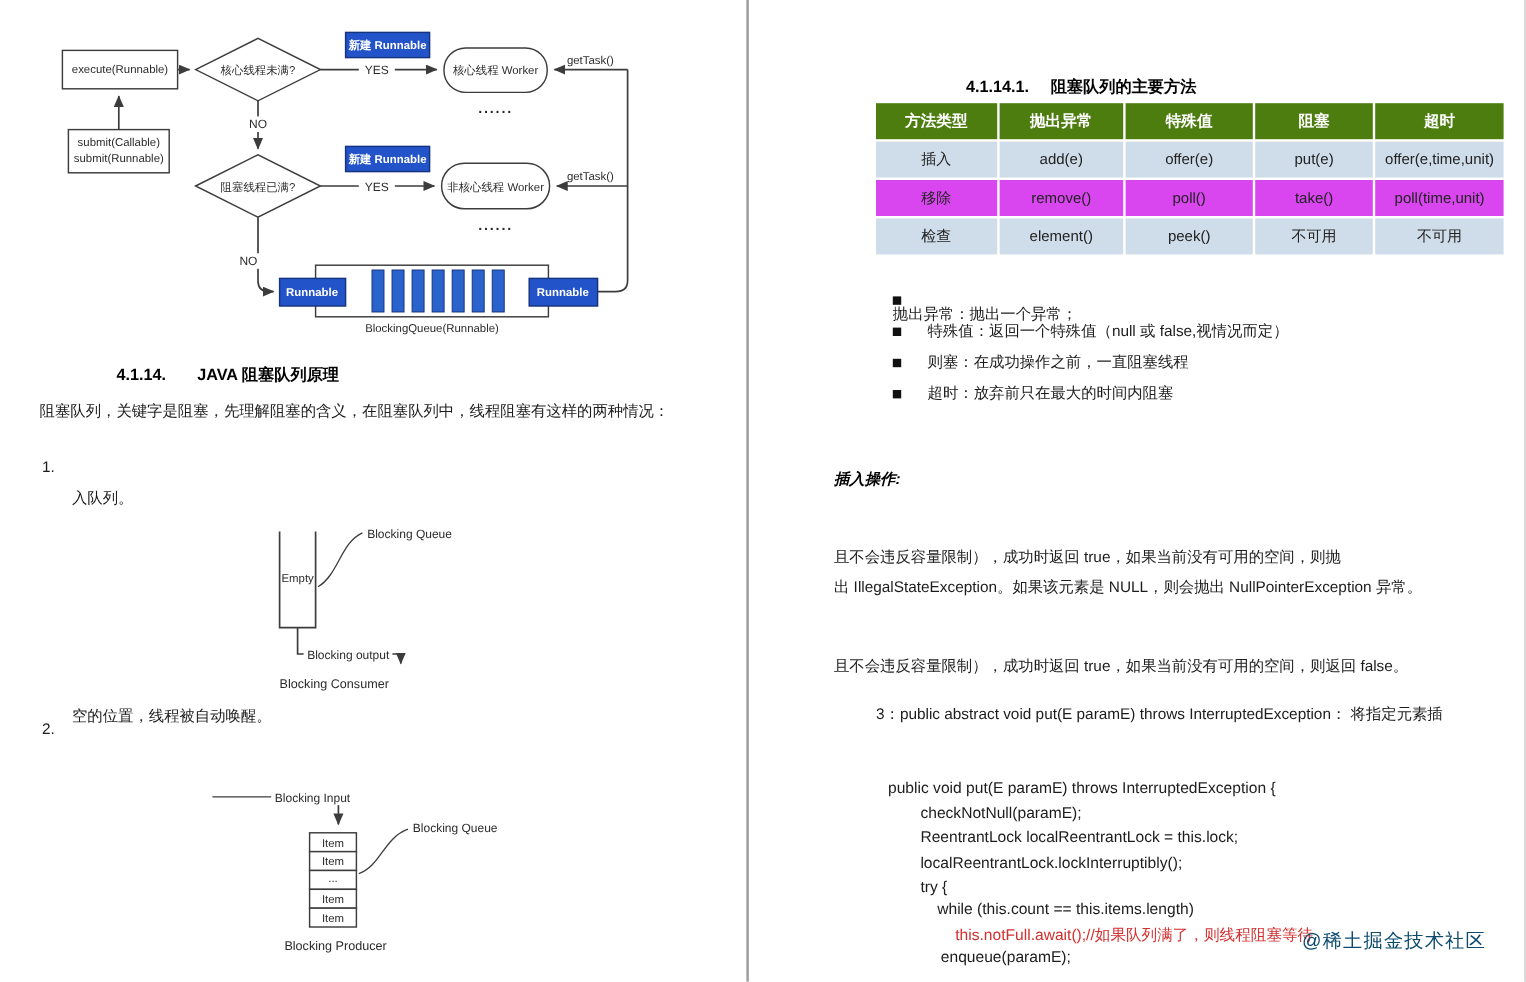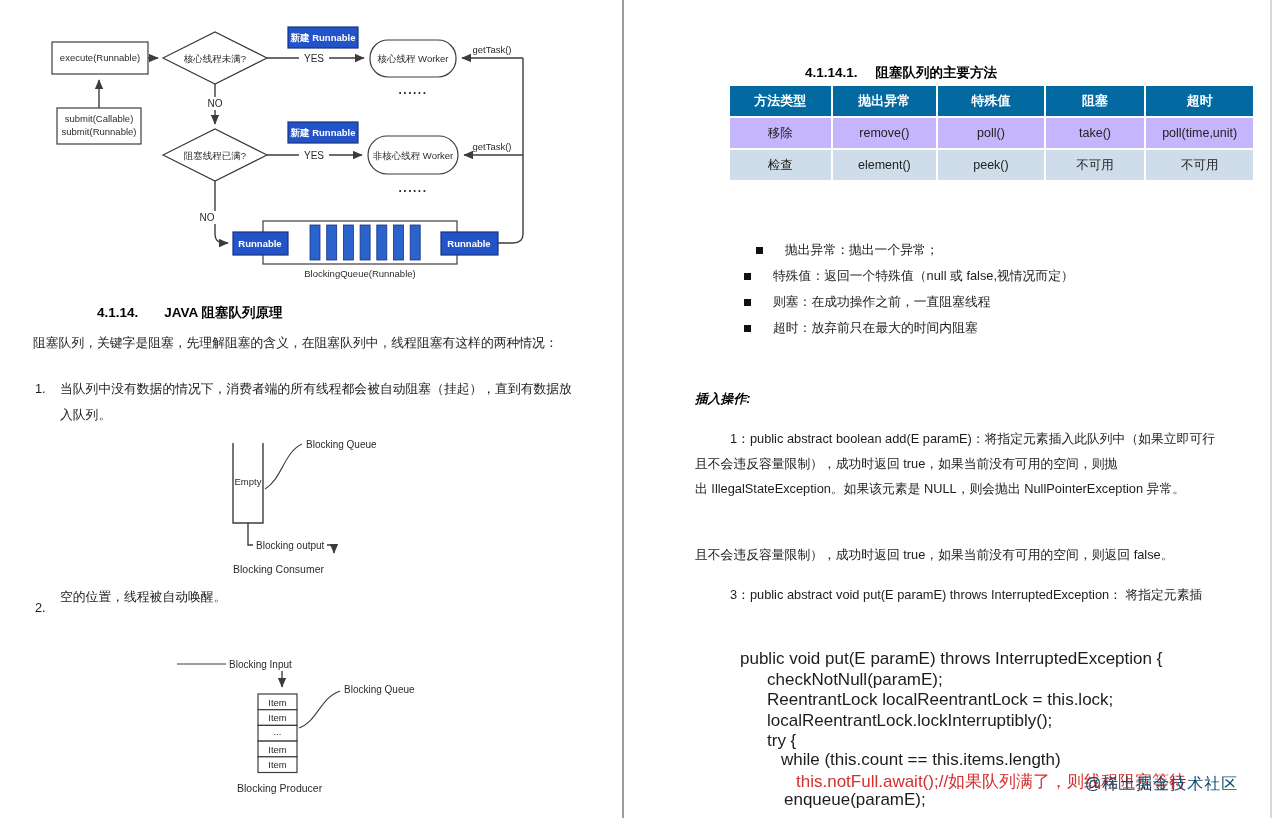--- a/index.html
+++ b/index.html
@@ -33,33 +33,33 @@
   .lbl{font-size:10px;}
   .sml{font-size:9.5px;}
   .dots{font-size:12px;font-weight:bold;letter-spacing:1.5px;}
   .capt{font-size:10.5px;}
   .mask{fill:#ffffff;}
 
   
   table.bq{position:absolute;border-collapse:separate;border-spacing:2px;table-layout:fixed;}
   table.bq td,table.bq th{text-align:center;vertical-align:middle;font-weight:normal;
     height:30px;font-size:12.5px;color:#222;padding:0 2px;overflow:hidden;}
-  table.bq th{background:#0369a1;color:#ffffff;font-weight:bold;font-size:13px;}
+  table.bq th{background:#4d7c0f;color:#ffffff;font-weight:bold;font-size:13px;}
   tr.row-a td{background:#cfdce9;}
-  tr.row-b td{background:#c4b5fd;}
+  tr.row-b td{background:#d946ef;}
 
   
   .bullet-row{position:absolute;display:flex;align-items:flex-start;}
   .bullet-sq{width:7px;height:7px;background:#111;margin-top:5px;margin-right:22px;flex:0 0 auto;}
   .bullet-txt{font-size:12.8px;white-space:nowrap;}
 
   .ins-head{position:absolute;font-size:12.8px;font-weight:bold;font-style:italic;color:#000;}
 
   
-  .code-line{position:absolute;white-space:nowrap;font-size:17px;color:#1c1c1c;}
+  .code-line{position:absolute;white-space:nowrap;font-size:13px;color:#1c1c1c;}
   .code-red{color:#d32f2f;}
 
   .watermark{position:absolute;font-size:16px;color:#0c4a6e;white-space:nowrap;letter-spacing:1px;text-align:center;}
 </style>
 </head>
 <body>
 
 <div class="abs" style="left:0;top:0;width:622px;height:818px;">
 
   <svg style="top:0;" width="622" height="300" viewBox="0 0 622 300">
@@ -137,21 +137,20 @@
     <text class="sml" x="360" y="277" text-anchor="middle">BlockingQueue(Runnable)</text>
   </svg>
 
   <div class="abs h-left nowrap" style="left:97px;top:304px;">
     <span class="num">4.1.14.</span><span>JAVA 阻塞队列原理</span>
   </div>
 
   <div class="tline" style="left:33px;top:335px;">阻塞队列，关键字是阻塞，先理解阻塞的含义，在阻塞队列中，线程阻塞有这样的两种情况：</div>
 
   <div class="listnum" style="left:35px;top:381px;">1.</div>
-  <div class="tline" style="left:60px;top:381px;">当队列中没有数据的情况下，消费者端的所有线程都会被自动阻塞（挂起），直到有数据放</div>
   <div class="tline" style="left:60px;top:407px;">入队列。</div>
 
   <svg style="top:430px;" width="622" height="155" viewBox="0 430 622 155">
     <defs>
       <marker id="arrC" markerWidth="9" markerHeight="9" refX="3" refY="6.5" orient="0">
         <path d="M0,0 L6,0 L3,7 z" fill="#3c3c3c"></path>
       </marker>
     </defs>
     <path class="wire" d="M233,443 L233,523 L263,523 L263,443"></path>
     <text class="sml" x="248" y="485" text-anchor="middle">Empty</text>
@@ -211,57 +210,63 @@
         <col style="width:105px">
     </colgroup>
     <tbody>
         <tr>
       <th>方法类型</th>
       <th>抛出异常</th>
       <th>特殊值</th>
       <th>阻塞</th>
       <th>超时</th>
     </tr>
+    <tr class="row-a">
+      <td>插入</td>
+      <td>add(e)</td>
+      <td>offer(e)</td>
+      <td>put(e)</td>
+      <td>offer(e,time,unit)</td>
+    </tr>
     <tr class="row-b">
       <td>移除</td>
       <td>remove()</td>
       <td>poll()</td>
       <td>take()</td>
       <td>poll(time,unit)</td>
     </tr>
     <tr class="row-a">
       <td>检查</td>
       <td>element()</td>
       <td>peek()</td>
       <td>不可用</td>
       <td>不可用</td>
     </tr>
   </tbody>
     </table>
 
-  <div class="bullet-row" style="left:130px;top:242px;">
+  <div class="bullet-row" style="left:118px;top:242px;flex-direction:column;">
     <span class="bullet-sq"></span>
     <span class="bullet-txt">抛出异常：抛出一个异常；</span>
   </div>
   <div class="bullet-row" style="left:118px;top:268px;">
     <span class="bullet-sq"></span>
     <span class="bullet-txt">特殊值：返回一个特殊值（null 或 false,视情况而定）</span>
   </div>
   <div class="bullet-row" style="left:118px;top:294px;">
     <span class="bullet-sq"></span>
     <span class="bullet-txt">则塞：在成功操作之前，一直阻塞线程</span>
   </div>
   <div class="bullet-row" style="left:118px;top:320px;">
     <span class="bullet-sq"></span>
     <span class="bullet-txt">超时：放弃前只在最大的时间内阻塞</span>
   </div>
 
   <div class="ins-head" style="left:69px;top:391px;">插入操作:</div>
 
-  <div class="tline" style="left:104px;top:431px;">1：public abstract boolean add(E paramE)：将指定元素插入此队列中（如果立即可行</div>
   <div class="tline" style="left:69px;top:456px;">且不会违反容量限制），成功时返回 true，如果当前没有可用的空间，则抛</div>
   <div class="tline" style="left:69px;top:481px;">出 IllegalStateException。如果该元素是 NULL，则会抛出 NullPointerException 异常。</div>
 
   <div class="tline" style="left:69px;top:547px;">且不会违反容量限制），成功时返回 true，如果当前没有可用的空间，则返回 false。</div>
 
   <div class="tline" style="left:104px;top:587px;">3：public abstract void put(E paramE) throws InterruptedException： 将指定元素插</div>
 
   <div class="code-line" style="left:114px;top:649px;">public void put(E paramE) throws InterruptedException {</div>
   <div class="code-line" style="left:141px;top:670px;">checkNotNull(paramE);</div>
   <div class="code-line" style="left:141px;top:690px;">ReentrantLock localReentrantLock = this.lock;</div>

